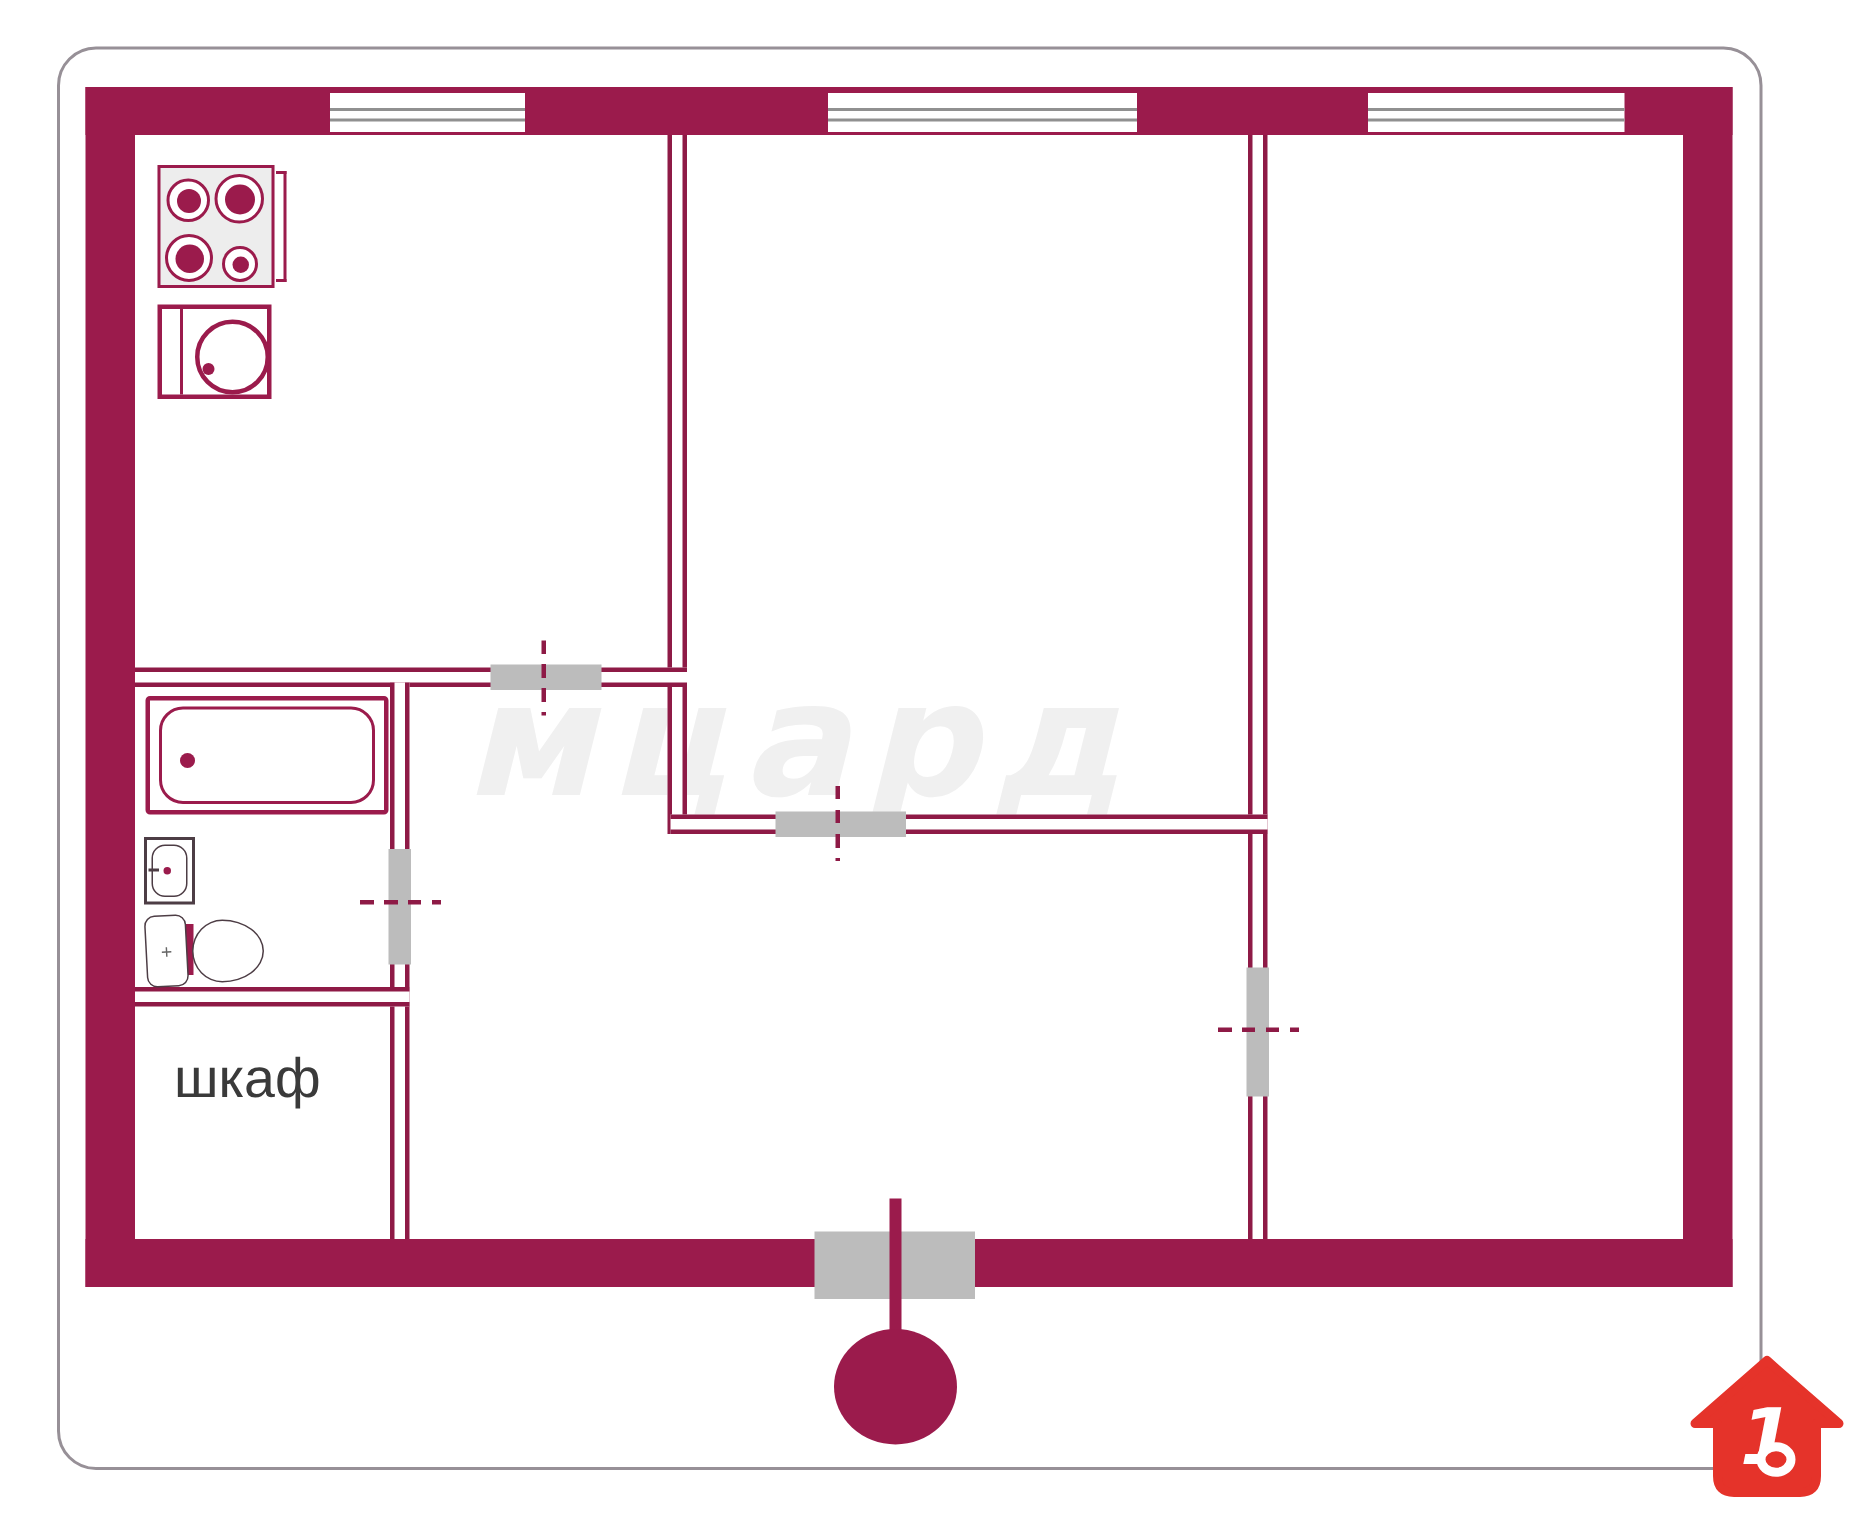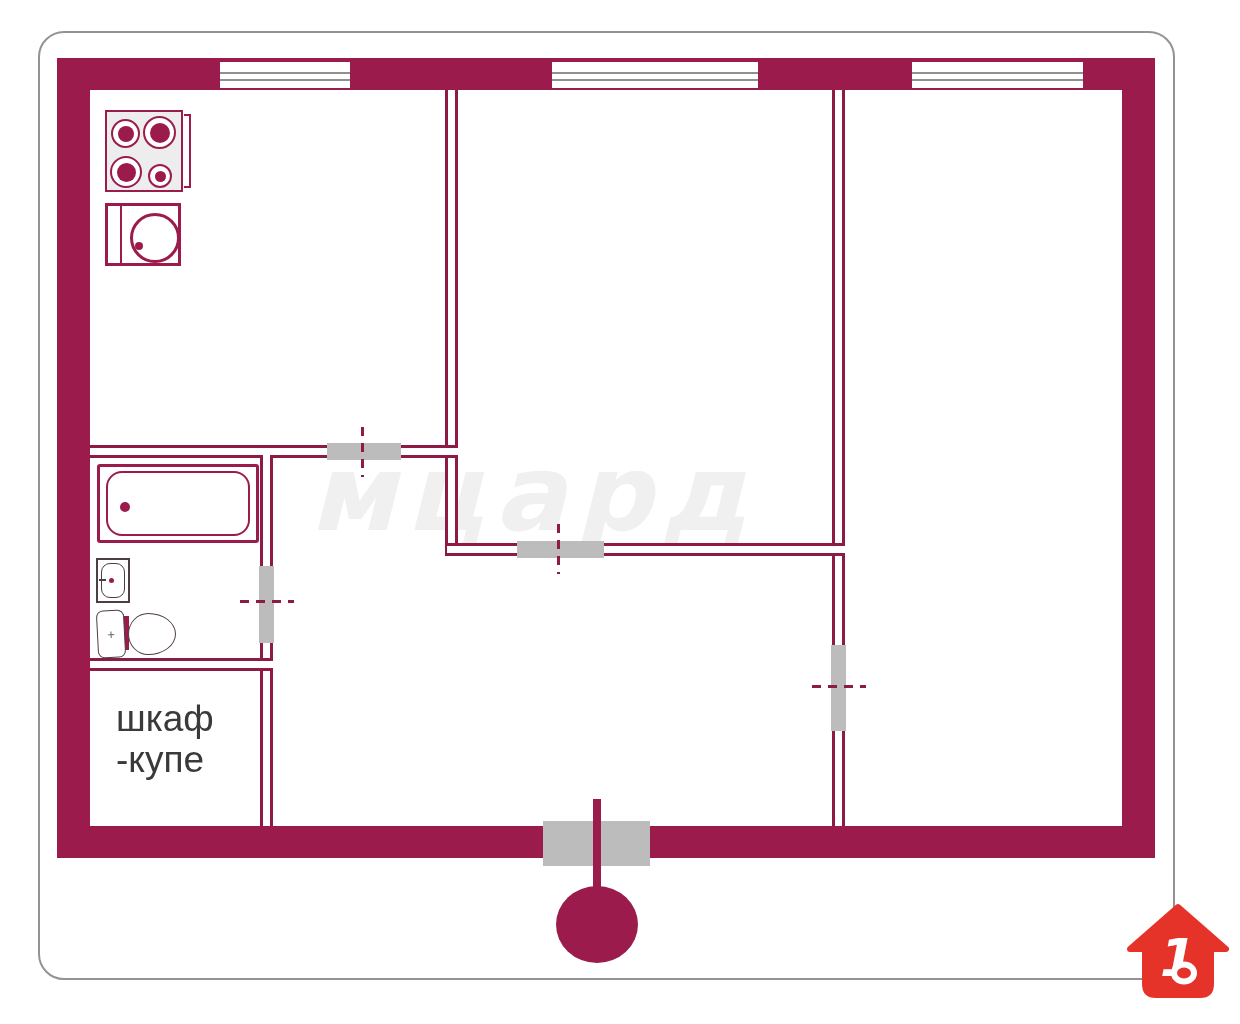--- a/index.html
+++ b/index.html
@@ -158,21 +158,20 @@
     <div class="dot"></div>
   </div>
   <div class="abs fixture toilet">
     <div class="joint"></div>
     <div class="tank">+</div>
     <div class="bowl"></div>
   </div>
 
   <div class="abs closet-label">
     <div>шкаф</div>
-    <div>-купе</div>
   </div>
 
   <div class="abs entry-stem"></div>
   <div class="abs entry-circle"></div>
 
   <div class="abs logo">
     <svg width="104" height="96" viewBox="0 0 104 96">
       <path d="M52 4 L100 46 L85 46 L85 81 Q85 92 74 92 L30 92 Q19 92 19 81 L19 46 L4 46 Z" fill="var(--logo_red)" stroke="var(--logo_red)" stroke-width="6" stroke-linejoin="round"></path>
       <text x="34" y="73" font-family="DejaVu Sans, sans-serif" font-size="52" font-weight="bold" font-style="italic" fill="#ffffff">1</text>
       <ellipse cx="58" cy="70" rx="10" ry="8.5" fill="var(--logo_red)" stroke="#ffffff" stroke-width="6"></ellipse>

